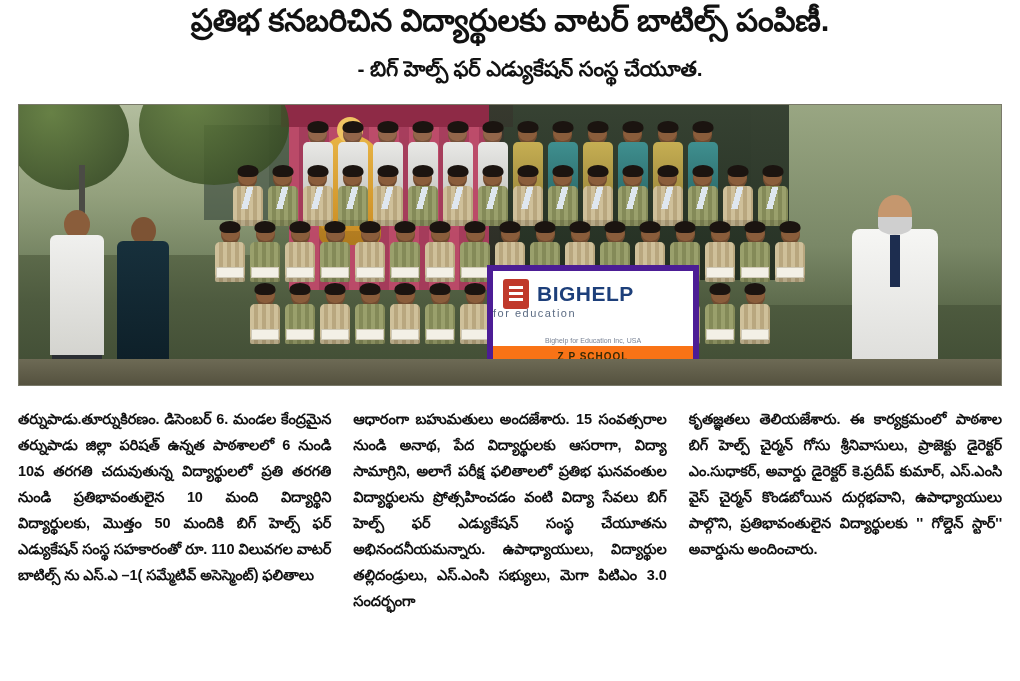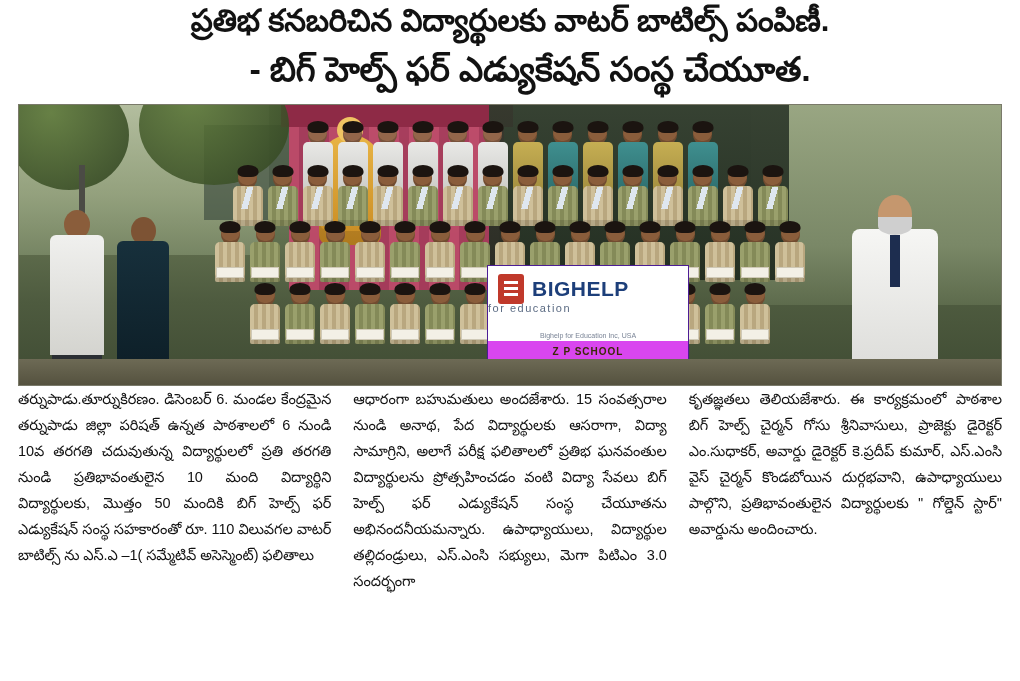--- a/index.html
+++ b/index.html
@@ -29,21 +29,21 @@
     font-family: "Liberation Sans", sans-serif;
     font-weight: bold;
     letter-spacing: -0.2px;
   }
   .headline-line1 {
     font-size: 31px;
     line-height: 42px;
     white-space: nowrap;
   }
   .headline-line2 {
-    font-size: 34px;
+    font-size: 21px;
     line-height: 42px;
     margin-top: 6px;
     padding-left: 40px;
     white-space: nowrap;
   }
   
   .photo-wrap {
     position: relative;
     width: 984px;
     height: 282px;
@@ -226,21 +226,21 @@
     width: 26px; height: 26px;
     border-radius: 50%;
     background: #f0c463;
   }
   
   .logo-board {
     position: absolute;
     left: 468px; top: 160px;
     width: 200px; height: 95px;
     background: #ffffff;
-    border: 1px solid #4c1d95;
+    border: 6px solid #4c1d95;
   }
   .logo-board .lb-top {
     display: flex;
     align-items: center;
     gap: 8px;
     padding: 8px 8px 0 10px;
   }
   .lb-mark {
     width: 26px; height: 30px;
     background: #c0392b;
@@ -265,21 +265,21 @@
     margin-top: -2px;
     font-size: 11px;
     color: #5b6b83;
     letter-spacing: 1.5px;
   }
   .lb-foot {
     position: absolute;
     left: 0; bottom: 0;
     width: 100%;
     height: 20px;
-    background: #d946ef;
+    background: #f97316;
     color: #3a2a05;
     font-size: 10px;
     font-weight: bold;
     display: flex;
     align-items: center;
     justify-content: center;
     letter-spacing: 1px;
   }
   .lb-tiny {
     position: absolute;
@@ -293,22 +293,23 @@
     position: absolute;
     left: 0; bottom: 0;
     width: 100%;
     height: 26px;
     background: linear-gradient(180deg, #6d6a55, #55523f);
   }
   
   .article {
     display: flex;
     gap: 22px;
-    margin-top: 0;
+    margin-top: 20px;
     width: 984px;
+    font-weight: bold;
   }
   .col {
     flex: 1 1 0;
     font-size: 14.5px;
     line-height: 26px;
     color: #111111;
     text-align: justify;
     font-family: "Liberation Sans", sans-serif;
     letter-spacing: -0.1px;
   }

